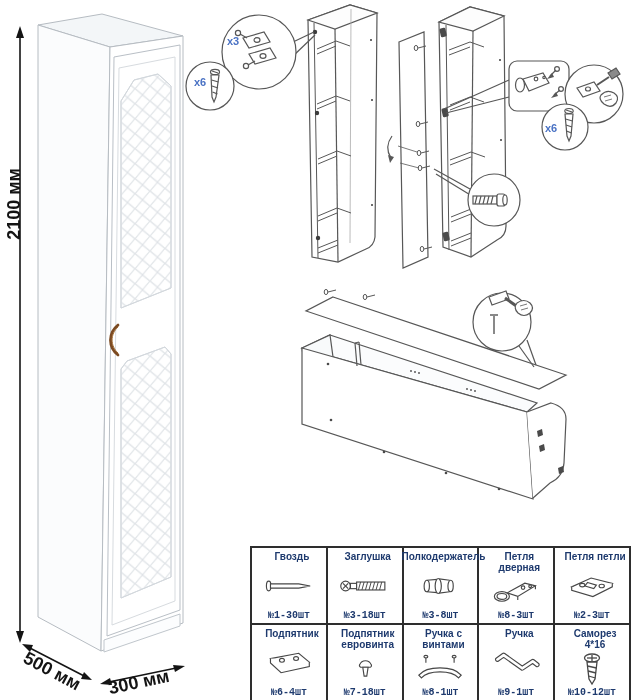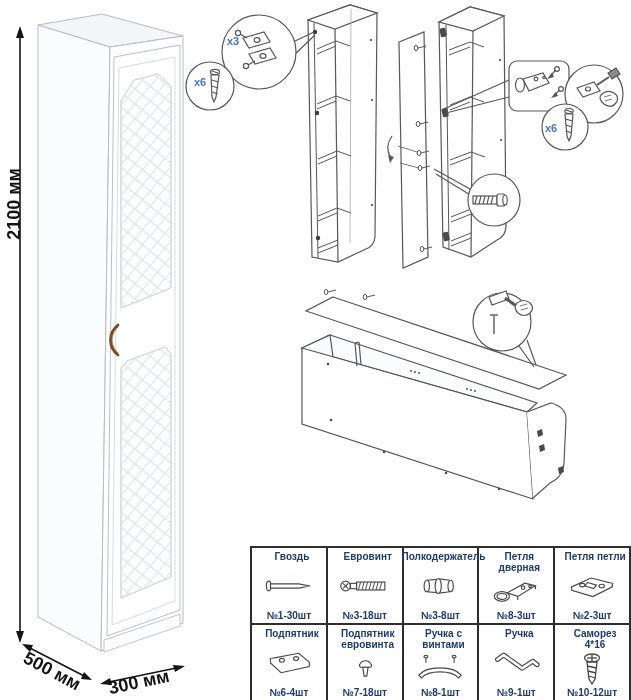--- a/index.html
+++ b/index.html
@@ -15,21 +15,21 @@
              width:32px;text-align:center;line-height:14px;}
   #qty-x3{left:217px;top:34px;}
   #qty-x6-left{left:184px;top:75px;}
   #qty-x6-right{left:535px;top:121px;}
   #parts-table{position:absolute;left:250px;top:546px;width:381px;height:152px;
                border-collapse:collapse;table-layout:fixed;background:#fff;}
   #parts-table td{border:2px solid #2e2e2e;padding:0;vertical-align:top;height:74px;}
   .cell{display:flex;flex-direction:column;align-items:center;justify-content:space-between;
         height:70px;padding:3px 1px 2px 1px;}
   .part-name{font-size:10px;font-weight:700;color:#1e3a6e;text-align:center;line-height:1.12;padding-left:6px;}
-  .part-count{font-size:10px;font-weight:700;color:#1e3a6e;text-align:center;}
+  .part-count{font-size:10px;font-weight:700;color:#1e3a6e;text-align:center;font-family:Liberation Mono, monospace;}
   .part-icon{flex:1;display:flex;align-items:center;justify-content:center;}
   .part-icon svg{display:block;}
   .ic{stroke:#474747;stroke-width:1.3;fill:#fff;}
   .icf{stroke:#474747;stroke-width:1.1;fill:#fff;}
 </style>
 </head>
 <body>
 
 <div id="stage">
 
@@ -338,21 +338,21 @@
         <svg width="62" height="30" viewBox="0 0 62 34">
           <ellipse class="ic" cx="8" cy="17" rx="2.6" ry="5.5"></ellipse>
           <path class="ic" d="M10,14.6 H42 L55,17 L42,19.4 H10 Z"></path>
         </svg>
       </div>
       <div class="part-count">№1-30шт</div>
     </div>
           </td>
     <td>
             <div class="cell">
-      <div class="part-name">Евровинт</div>
+      <div class="part-name">Заглушка</div>
       <div class="part-icon">
         <svg width="62" height="30" viewBox="0 0 62 34">
           <circle class="ic" cx="9" cy="17" r="5.5"></circle>
           <line class="ic" x1="6" y1="14" x2="12" y2="20"></line>
                   <line class="ic" x1="12" y1="14" x2="6" y2="20"></line>
           <rect class="ic" x="14.5" y="14" width="7" height="6"></rect>
           <rect class="ic" x="21.5" y="12.5" width="32" height="9"></rect>
           <line class="icf" x1="26" y1="12.5" x2="23.5" y2="21.5"></line>
                   <line class="icf" x1="30" y1="12.5" x2="27.5" y2="21.5"></line>
           <line class="icf" x1="34" y1="12.5" x2="31.5" y2="21.5"></line>

